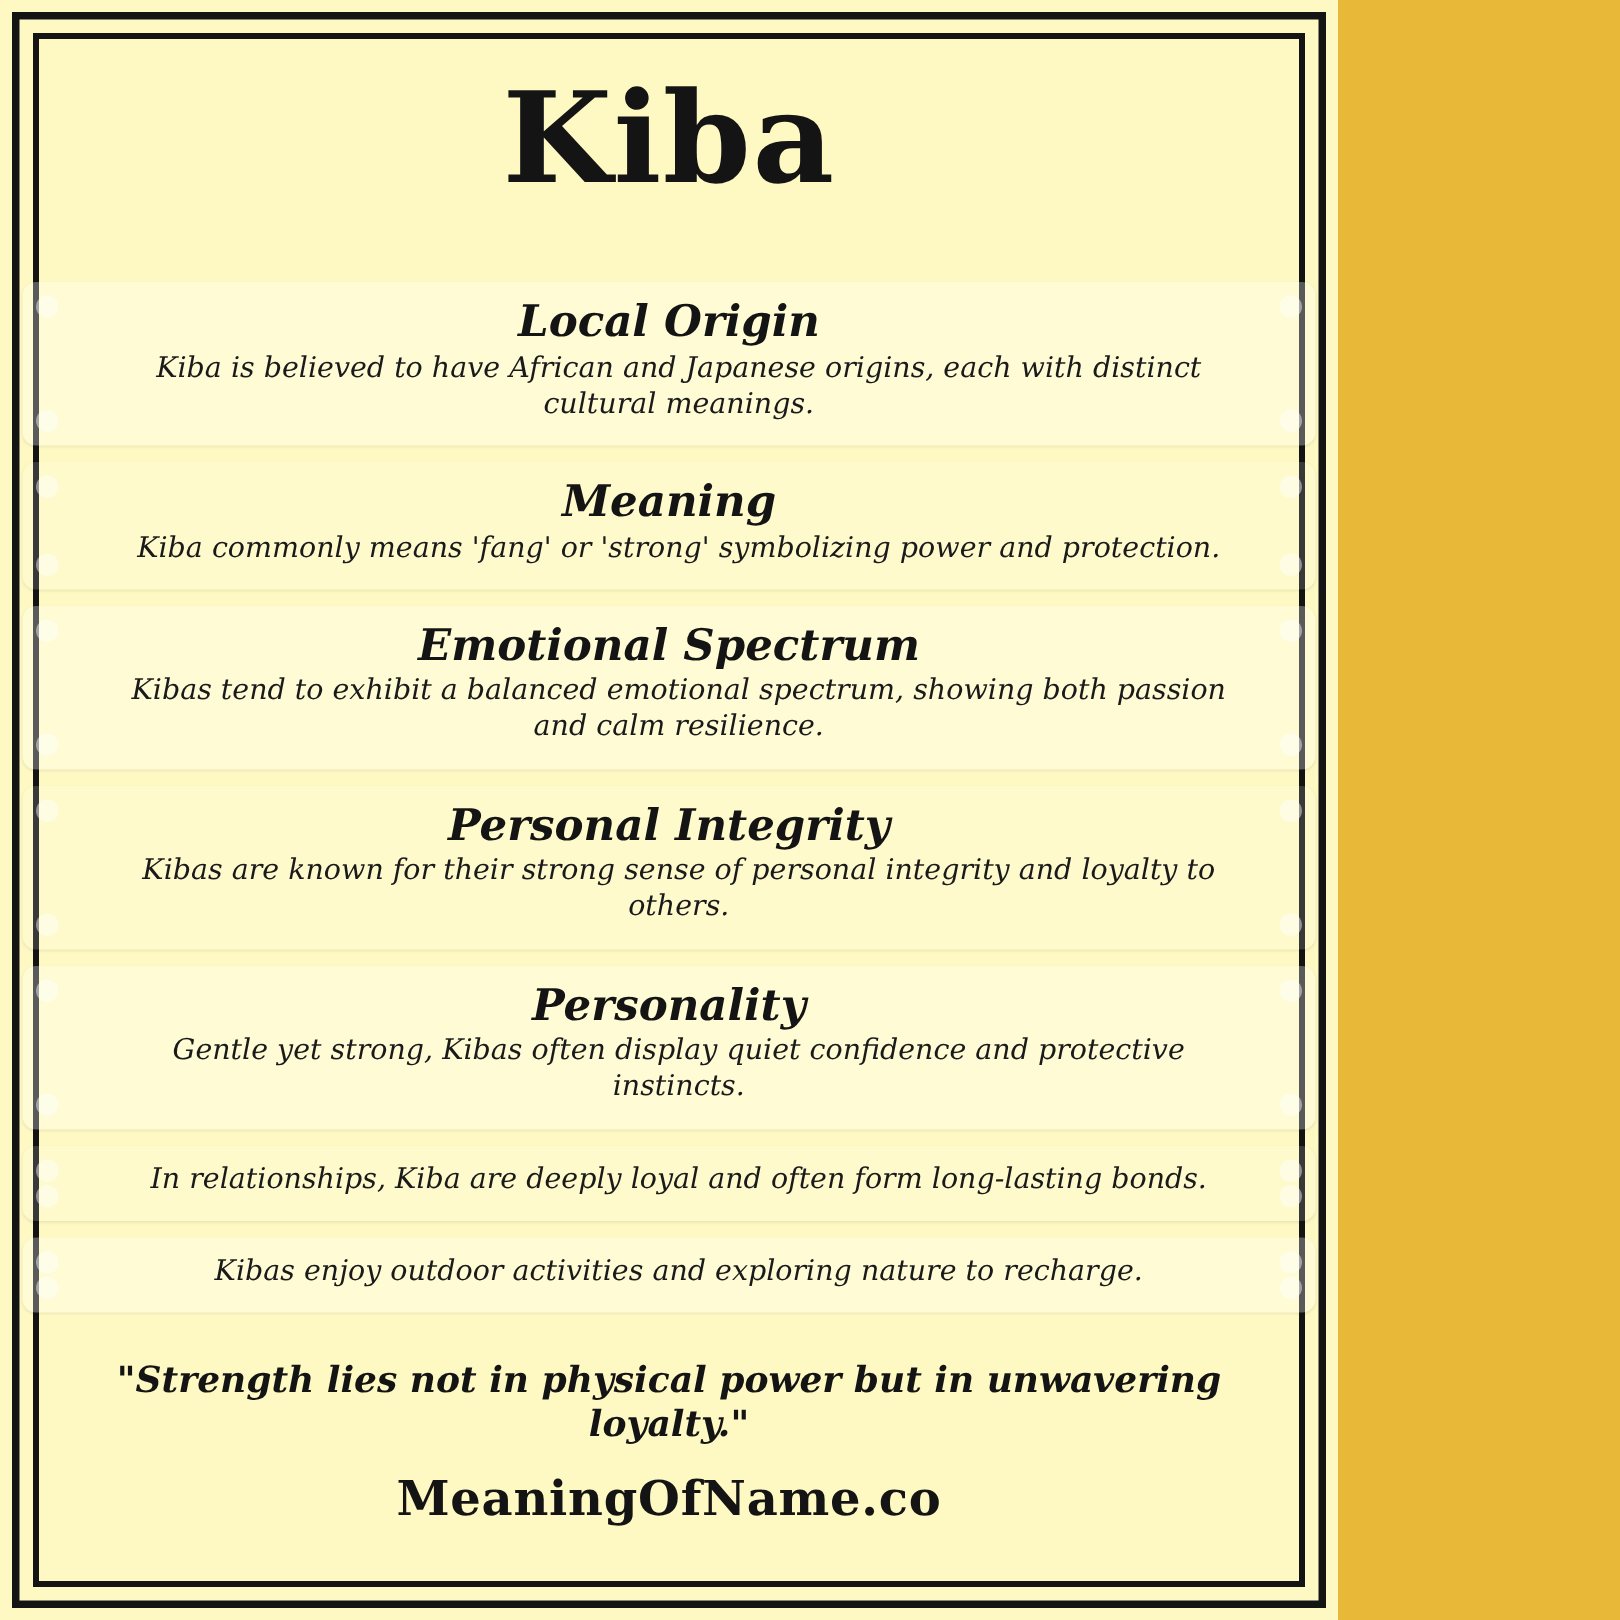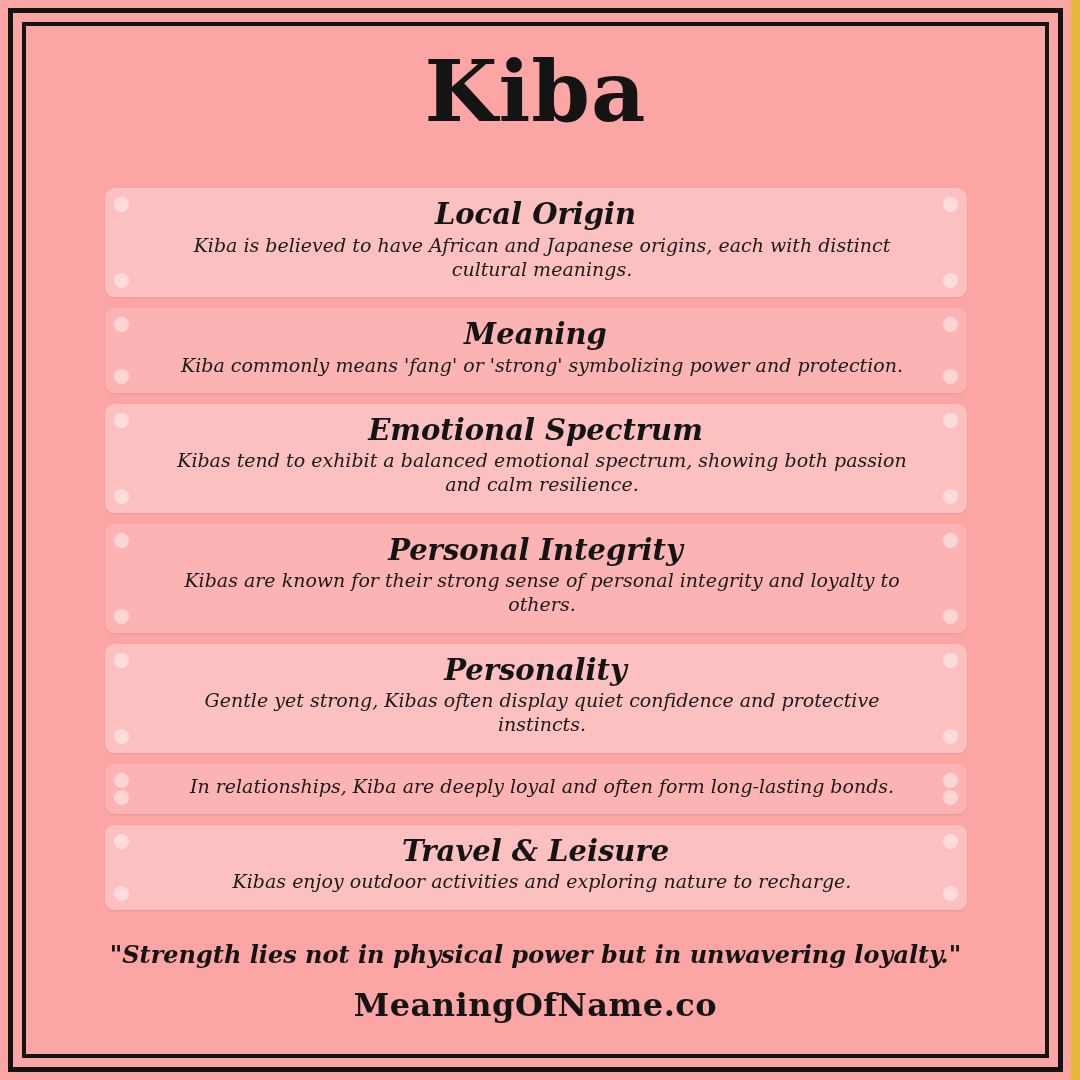--- a/index.html
+++ b/index.html
@@ -8,23 +8,23 @@
   }
   body {
     width: 1080px;
     height: 1080px;
     background: #e8b838;
     font-family: "DejaVu Serif", serif;
     overflow: hidden;
   }
   .poster {
     position: relative;
-    width: 1071px;
+    width: 892px;
     height: 1080px;
-    background: #fca5a5;
+    background: #fef9c3;
     box-sizing: border-box;
   }
   
   .frame-outer {
     position: absolute;
     left: 8px; top: 8px; right: 8px; bottom: 8px;
     border: 5px solid #141414;
     box-sizing: border-box;
   }
   .frame-inner {
@@ -180,21 +180,20 @@
         <span class="rivet bl"></span>
         <span class="rivet br"></span>
         <div class="card-text">In relationships, Kiba are deeply loyal and often form long-lasting bonds.</div>
       </div>
 
       <div class="card">
         <span class="rivet tl"></span>
         <span class="rivet tr"></span>
         <span class="rivet bl"></span>
         <span class="rivet br"></span>
-        <div class="card-title">Travel &amp; Leisure</div>
         <div class="card-text">Kibas enjoy outdoor activities and exploring nature to recharge.</div>
       </div>
 
     </div>
 
     <div class="quote">"Strength lies not in physical power but in unwavering loyalty."</div>
     <div class="brand">MeaningOfName.co</div>
 
   </div>
 </div>

